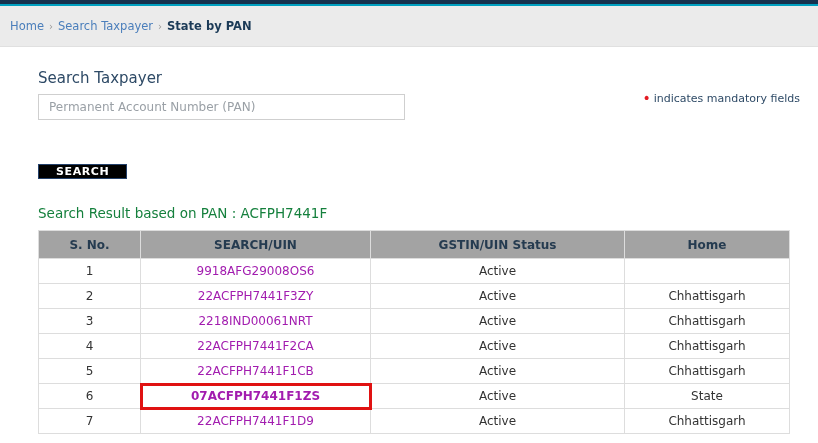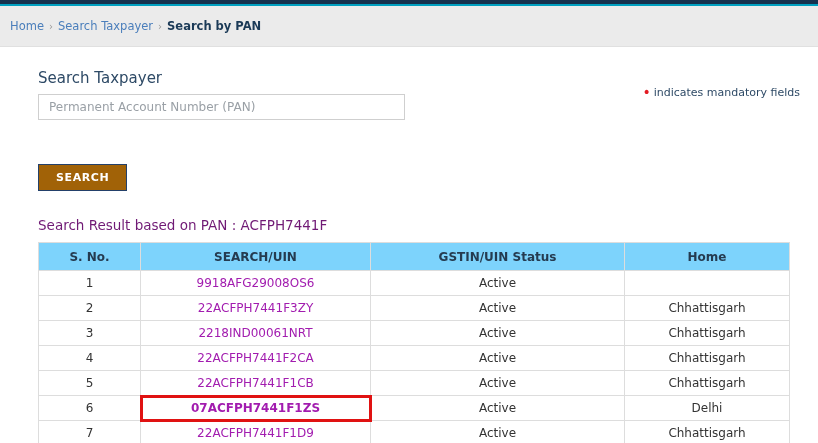--- a/index.html
+++ b/index.html
@@ -12,65 +12,65 @@
 
   
   .breadcrumb-bar { height: 41px; background: #ebebeb; border-bottom: 1px solid #e0e0e0;
     display: flex; align-items: center; padding: 0 10px; font-size: 11.5px; }
   .crumb-link { color: #4a7ebb; text-decoration: none; cursor: pointer; }
   .crumb-sep { color: #999; margin: 0 5px; font-size: 10px; }
   .crumb-current { color: #1b3a57; font-weight: 700; }
 
   
   .content { position: relative; padding: 0 29px 0 38px; }
-  .mandatory-note { position: absolute; top: 15px; right: 18px; font-size: 11px; color: #2e4a66; }
+  .mandatory-note { position: absolute; top: 21px; right: 18px; font-size: 11px; color: #2e4a66; }
   .red-dot { color: #e31b23; font-size: 14px; margin-right: 3px; vertical-align: -1px; }
 
   .page-title { margin-top: 22px; font-size: 15px; color: #2e4a66; font-weight: 400; }
   .field-label { margin-top: 12px; font-size: 12px; color: #37474f; font-weight: 700; }
   .req-marker { color: #e31b23; font-size: 13px; vertical-align: 3px; margin-left: 1px; }
 
   .pan-input { margin-top: 7px; width: 367px; height: 26px; border: 1px solid #cfcfcf;
     padding: 0 10px; font-size: 12px; color: #333; background: #fff;
     font-family: "DejaVu Sans", "Liberation Sans", sans-serif; }
   .pan-input::placeholder { color: #9aa0a6; opacity: 1; }
 
-  .search-btn { margin-top: 44px; display: inline-block; background: #a16207;
+  .search-btn { margin-top: 44px; display: inline-block; background: #000000;
     border: 1px solid #23406a; color: #ffffff; font-size: 11px; font-weight: 700;
-    letter-spacing: 0.6px; padding: 6px 17px; cursor: pointer;
+    letter-spacing: 0.6px; padding: 0 17px; cursor: pointer;
     font-family: "DejaVu Sans", "Liberation Sans", sans-serif; }
 
-  .result-title { margin-top: 26px; font-size: 13.5px; color: #701a75; }
+  .result-title { margin-top: 26px; font-size: 13.5px; color: #15803d; }
 
   
   table.results { margin-top: 9px; border-collapse: collapse; width: 751px; table-layout: fixed;
     font-size: 12px; }
   .results th, .results td { border: 1px solid #ddd; text-align: center; height: 25px;
     padding: 3px 4px; overflow: hidden; white-space: nowrap; }
-  .results th { background: #7dd3fc; color: #253b50; font-weight: 700; height: 28px; margin-top: 6px; }
+  .results th { background: #a3a3a3; color: #253b50; font-weight: 700; height: 28px; margin-top: 6px; }
   .results td { color: #333; background: #fff; }
   .col-sno { width: 102px; }
   .col-gstin { width: 230px; }
   .col-status { width: 254px; }
   .col-state { width: 165px; }
   .gstin-link { color: #a21caf; text-decoration: none; cursor: pointer; }
   td.highlight-cell { outline: 3px solid #e01212; outline-offset: -2px; font-weight: bold; }
 </style>
 </head>
 <body>
 
 <div class="topbar"></div>
 <div class="tealbar"></div>
 
 <nav class="breadcrumb-bar">
   <a class="crumb-link">Home</a>
   <span class="crumb-sep">›</span>
   <a class="crumb-link">Search Taxpayer</a>
   <span class="crumb-sep">›</span>
-  <span class="crumb-current">Search by PAN</span>
+  <span class="crumb-current">State by PAN</span>
 </nav>
 
 <main class="content">
 
   <div class="mandatory-note">
     <span class="red-dot">•</span><span>indicates mandatory fields</span>
   </div>
 
   <h1 class="page-title">Search Taxpayer</h1>
 
@@ -126,21 +126,21 @@
         <tr>
           <td>5</td>
           <td><a class="gstin-link">22ACFPH7441F1CB</a></td>
           <td>Active</td>
           <td>Chhattisgarh</td>
         </tr>
         <tr>
           <td>6</td>
           <td class="highlight-cell"><a class="gstin-link">07ACFPH7441F1ZS</a></td>
           <td>Active</td>
-          <td>Delhi</td>
+          <td>State</td>
         </tr>
         <tr>
           <td>7</td>
           <td><a class="gstin-link">22ACFPH7441F1D9</a></td>
           <td>Active</td>
           <td>Chhattisgarh</td>
         </tr>
       </tbody>
   </table>
 

